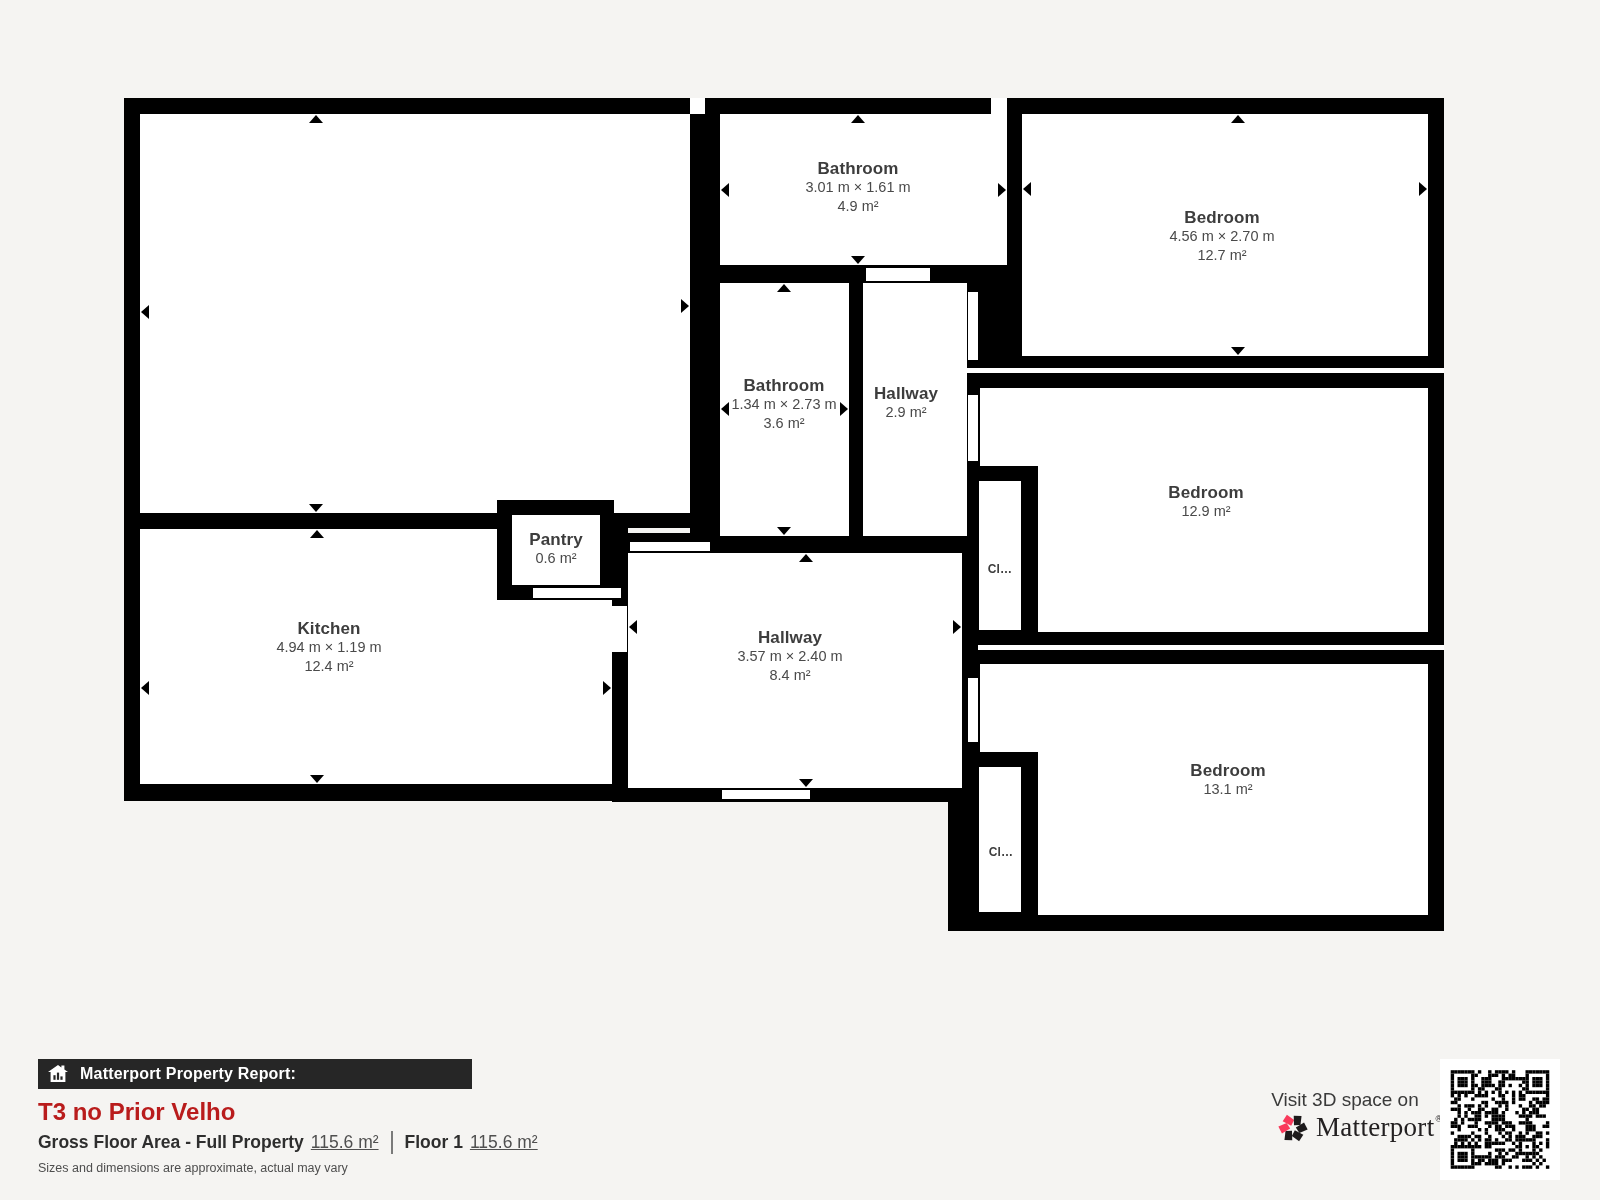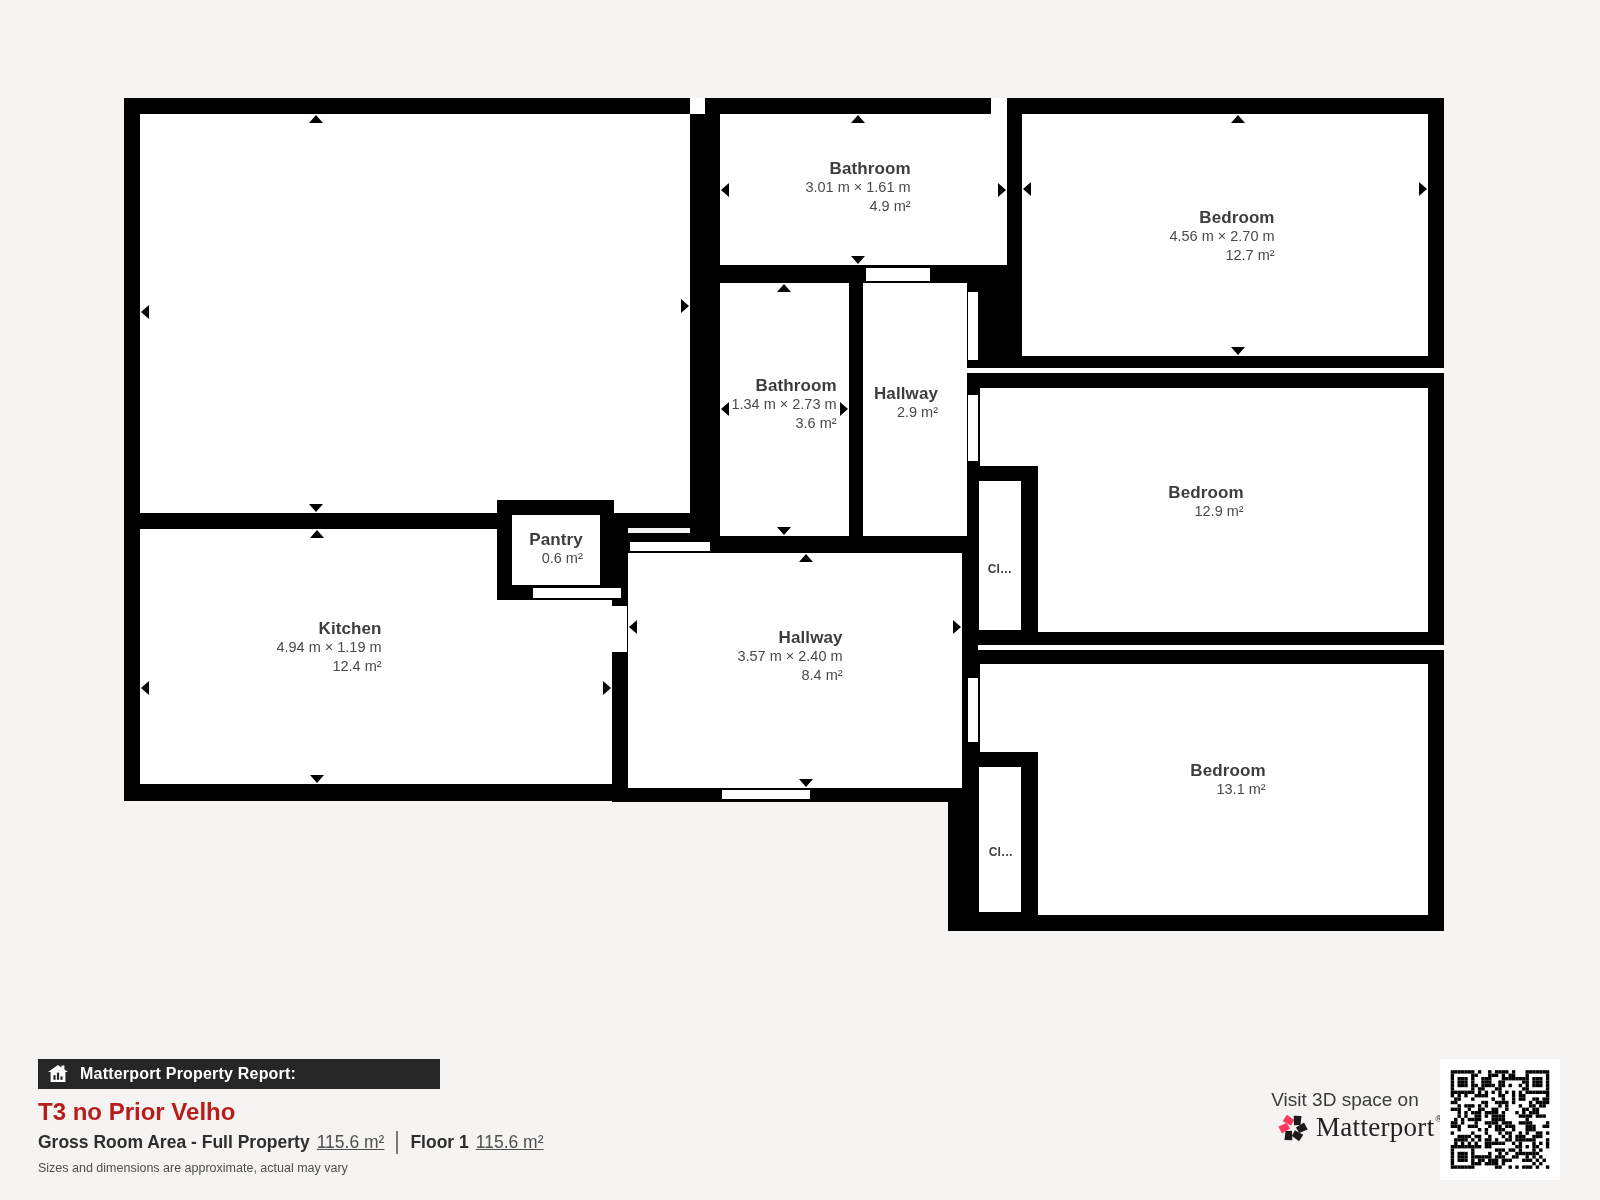--- a/index.html
+++ b/index.html
@@ -10,27 +10,27 @@
   }
   #plan{position:absolute;left:0;top:0;width:1600px;height:1200px;}
   .blk{position:absolute;background:#000;}
   .flr{position:absolute;background:#fff;}
   .gap{position:absolute;background:#fff;}
   .arrow{position:absolute;width:0;height:0;}
   .ar-up{border-left:7px solid transparent;border-right:7px solid transparent;border-bottom:8px solid #000;}
   .ar-down{border-left:7px solid transparent;border-right:7px solid transparent;border-top:8px solid #000;}
   .ar-left{border-top:7px solid transparent;border-bottom:7px solid transparent;border-right:8px solid #000;}
   .ar-right{border-top:7px solid transparent;border-bottom:7px solid transparent;border-left:8px solid #000;}
-  .rlabel{position:absolute;transform:translate(-50%,-50%);text-align:right;white-space:nowrap;line-height:19px;}
+  .rlabel{position:absolute;transform:translate(-50%,-50%);text-align:center;white-space:nowrap;line-height:19px;}
   .rname{display:block;font-size:17px;font-weight:bold;color:#3d3d3d;letter-spacing:.1px;}
   .rdim{display:block;font-size:14.5px;color:#4a4a4a;}
   .rlabel.closet .rname{font-size:12px;}
 
   
-  .banner{position:absolute;left:38px;top:1059px;width:402px;height:30px;background:#262626;
+  .banner{position:absolute;left:38px;top:1059px;width:434px;height:30px;background:#262626;
           display:flex;align-items:center;gap:12px;padding:0;box-sizing:border-box;}
   .banner svg{margin-left:10px;}
   .banner-label{color:#fff;font-size:16px;font-weight:bold;letter-spacing:.2px;}
   .prop-title{position:absolute;left:38px;top:1098px;margin:0;font-size:24px;font-weight:bold;color:#b91c1c;}
   .stats{position:absolute;left:38px;top:1131px;display:flex;align-items:center;font-size:17.5px;color:#4f4f4f;}
   .stats .b{font-weight:bold;color:#2e2e2e;}
   .stats .v{margin-left:7px;text-decoration:underline;}
   .stats .divider{width:2px;height:23px;background:#7a7a7a;margin:0 12px;}
   .disclaimer{position:absolute;left:38px;top:1161px;font-size:12.5px;color:#4e4e4e;}
 
@@ -158,21 +158,21 @@
     <rect x="5.4" y="10.2" width="2.2" height="4.6" fill="#262626"></rect>
     <rect x="8.9" y="7.6" width="2.2" height="7.2" fill="#262626"></rect>
     <rect x="12.4" y="11.4" width="2.2" height="3.4" fill="#262626"></rect>
   </svg>
   <span class="banner-label">Matterport Property Report:</span>
 </div>
 
 <h1 class="prop-title">T3 no Prior Velho</h1>
 
 <div class="stats">
-  <span class="b">Gross Room Area - Full Property</span>
+  <span class="b">Gross Floor Area - Full Property</span>
   <span class="v">115.6 m²</span>
   <span class="divider"></span>
   <span class="b">Floor 1</span>
   <span class="v">115.6 m²</span>
 </div>
 
 <div class="disclaimer">Sizes and dimensions are approximate, actual may vary</div>
 
 <div class="visit">Visit 3D space on</div>
 

